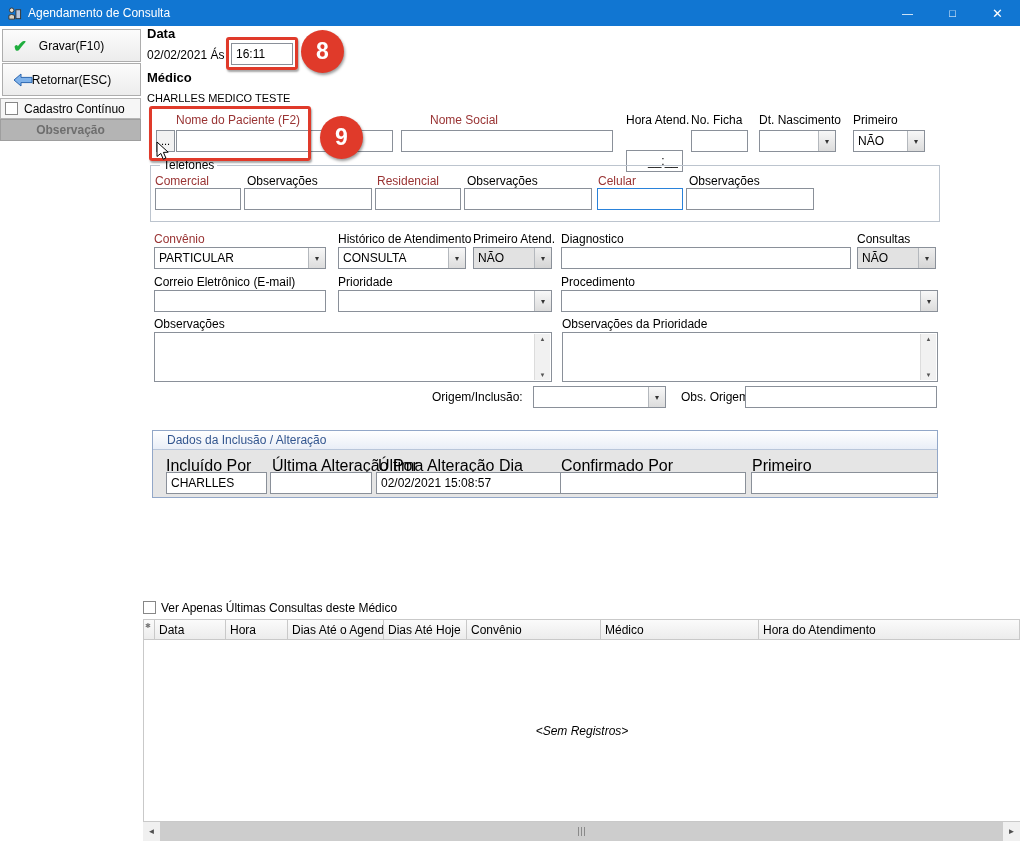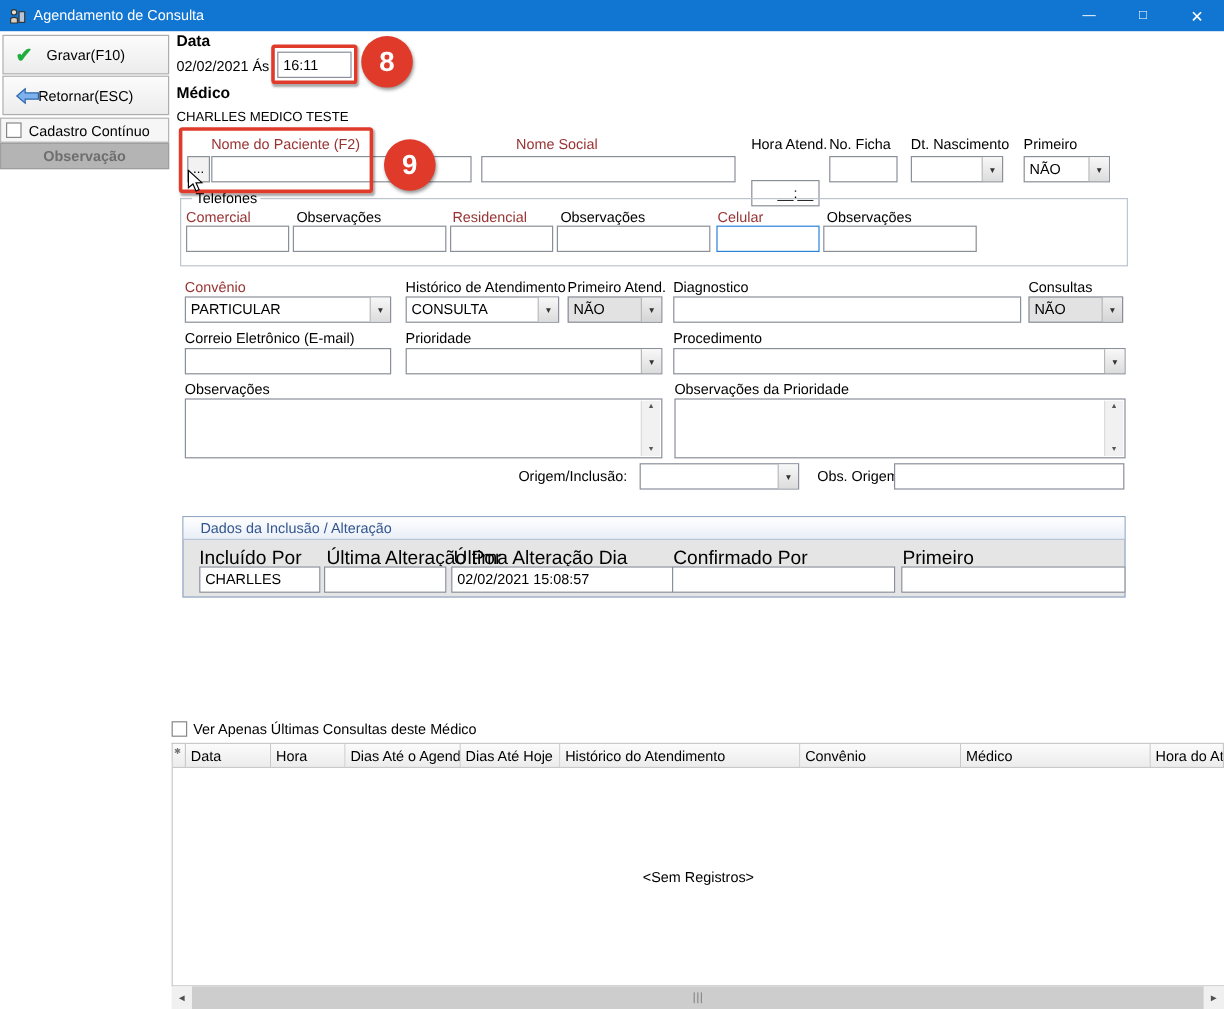--- a/index.html
+++ b/index.html
@@ -42,21 +42,21 @@
   .gbox { position:absolute; border:1px solid #bcc4ce; }
   .gbox-label { position:absolute; background:#fff; padding:0 3px; font-size:12px; }
   .databox { position:absolute; left:152px; top:430px; width:786px; height:68px; border:1px solid #92a7c8; background:#e5e5e5; }
   .dhead { height:19px; border-bottom:1px solid #b9c6da; background:linear-gradient(#ffffff,#e9eef7); display:flex; align-items:center; padding-left:14px; color:#33568f; font-size:12px; }
   .dlbl { position:absolute; top:26px; font-size:16px; white-space:nowrap; }
   .dinp { position:absolute; top:41px; height:22px; background:#fff; border:1px solid #8a9099; font-size:12px; padding:2px 4px; }
 
   
   .grid-header { position:absolute; left:143px; top:619px; width:877px; height:21px; display:flex; border-top:1px solid #c9c9c9; border-left:1px solid #c9c9c9; overflow:hidden; }
   .gh { border-right:1px solid #c9c9c9; border-bottom:1px solid #c9c9c9; background:linear-gradient(#fbfbfb,#ececec); font-size:12px; padding:3px 4px; white-space:nowrap; overflow:hidden; flex-shrink:0; }
-  .grid-body { position:absolute; left:143px; top:640px; width:877px; height:182px; background:#fff; border-left:1px solid #c9c9c9; border-bottom:1px solid #c9c9c9; }
+  .grid-body { position:absolute; left:143px; top:640px; width:877px; height:182px; background:#fff; border-left:1px solid #c9c9c9; border-bottom:1px solid #c9c9c9;font-style:italic; }
   .empty-msg { position:absolute; left:0; right:0; top:50%; transform:translateY(-50%); text-align:center; font-size:12px; }
   .hscroll { position:absolute; left:143px; top:822px; width:877px; height:19px; background:#f0f0f0; }
   .hs-arrow { position:absolute; top:0; width:17px; height:19px; display:flex; align-items:center; justify-content:center; font-size:8px; color:#505050; }
   .hs-thumb { position:absolute; left:17px; right:17px; top:0; height:19px; background:#cdcdcd; display:flex; align-items:center; justify-content:center; gap:2px; }
   .hs-grip { width:1px; height:9px; background:#8a8a8a; }
 
   
   .ann-box { position:absolute; border:3px solid #e03a2a; border-radius:3px; box-shadow:1px 2px 2px rgba(0,0,0,.35); z-index:40; pointer-events:none; }
   .ann-circle { position:absolute; width:43px; height:43px; border-radius:50%; background:#e03a2a; color:#fff; display:flex; align-items:center; justify-content:center; font-size:23px; font-weight:bold; z-index:41; box-shadow:1px 2px 3px rgba(0,0,0,.4); }
   .cursor { position:absolute; z-index:60; }
@@ -221,21 +221,20 @@
 
 <span class="chk" style="position:absolute;left:143px;top:601px"></span>
 <div class="lbl" style="left:161px;top:601px">Ver Apenas Últimas Consultas deste Médico</div>
 
 <div class="grid-header">
   <div class="gh" style="width:11px;padding:2px 1px;font-size:7px;color:#777">✱</div>
   <div class="gh" style="width:71px">Data</div>
   <div class="gh" style="width:62px">Hora</div>
   <div class="gh" style="width:96px">Dias Até o Agend.</div>
   <div class="gh" style="width:83px">Dias Até Hoje</div>
-  <div class="gh" style="width:200px">Histórico do Atendimento</div>
   <div class="gh" style="width:134px">Convênio</div>
   <div class="gh" style="width:158px">Médico</div>
   <div class="gh" style="flex:1;flex-shrink:1">Hora do Atendimento</div>
 </div>
 <div class="grid-body">
   <div class="empty-msg">&lt;Sem Registros&gt;</div>
 </div>
 <div class="hscroll">
   <div class="hs-arrow" style="left:0">
       <span>◄</span>

